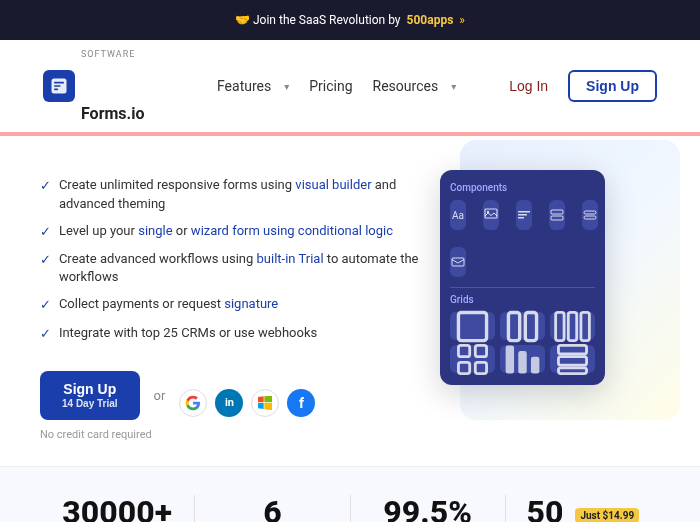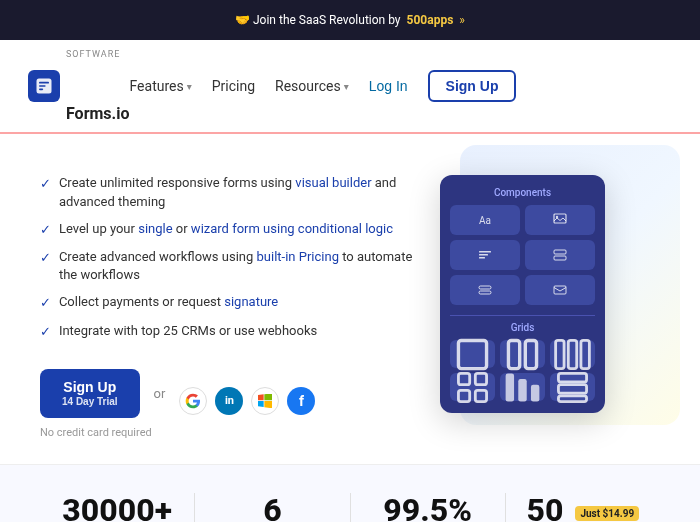--- a/index.html
+++ b/index.html
@@ -17,22 +17,23 @@
       justify-content: center;
       gap: 6px;
     }
     .announcement-bar .highlight { color: #f5c842; font-weight: 700; }
     .announcement-bar .arrow { color: #f5c842; }
 
     
     .navbar {
       display: flex;
       align-items: center;
-      padding: 10px 28px;
-      border-bottom: 2px solid #fca5a5;
+      justify-content: space-between;
+      padding: 10px 43px;
+      border-bottom: 4px solid #fca5a5;
       background: #fff;
     }
     .logo-area {
       display: flex;
       align-items: center;
       gap: 6px;
     }
     .logo-icon {
       width: 32px;
       height: 32px;
@@ -51,29 +52,30 @@
       align-items: center;
       gap: 20px;
     }
     .nav-link {
       font-size: 14px;
       color: #333;
       text-decoration: none;
       cursor: pointer;
       display: flex;
       align-items: center;
-      gap: 3px;
+      gap: 13px;
     }
     .nav-link .chevron { font-size: 10px; color: #888; }
     .nav-btn-login {
       font-size: 14px;
-      color: #0369a1;
+      color: #7f1d1d;
       cursor: pointer;
       background: none;
       border: none;
+      margin-left: 33px;
     }
     .nav-btn-signup {
       font-size: 14px;
       color: #1a3fac;
       cursor: pointer;
       background: #fff;
       border: 2px solid #1a3fac;
       border-radius: 6px;
       padding: 6px 16px;
       font-weight: 600;
@@ -159,24 +161,23 @@
     .google-icon { background: #fff; border: 1.5px solid #ddd; }
     .linkedin-icon { background: #0077b5; color: #fff; font-size: 11px; }
     .windows-icon { background: #fff; border: 1.5px solid #ddd; }
     .facebook-icon { background: #1877f2; color: #fff; font-size: 14px; }
     .no-card { font-size: 11px; color: #999; margin-top: 4px; }
 
     
     .hero-right {
       position: absolute;
       right: 30px;
-      top: 21px;
+      top: 14px;
       width: 240px;
       height: 290px;
-      text-align: center;
     }
     .glow-bg {
       position: absolute;
       right: -10px;
       top: -10px;
       width: 220px;
       height: 280px;
       background: linear-gradient(135deg, #e8f0fe 0%, #f0f7ff 50%, #fffde7 100%);
       border-radius: 16px;
       z-index: 0;
@@ -193,22 +194,22 @@
       box-shadow: 0 8px 32px rgba(0,0,0,0.18);
     }
     .mockup-section-label {
       font-size: 10px;
       color: #a0aaff;
       margin-bottom: 7px;
       font-weight: 500;
     }
     .mockup-grid {
       display: grid;
-      grid-template-columns: repeat(2, 1fr);
-      gap: 5px;
+      grid-template-columns: repeat(5, 1fr);
+      gap: 17px;
       margin-bottom: 10px;
     }
     .mockup-item {
       background: #3d4aa0;
       border-radius: 6px;
       height: 30px;
       display: flex;
       align-items: center;
       justify-content: center;
     }
@@ -311,21 +312,21 @@
       <li>
         <span class="check">✓</span>
         <span>Create unlimited responsive forms using <a class="link-text">visual builder</a> and advanced theming</span>
       </li>
       <li>
         <span class="check">✓</span>
         <span>Level up your <a class="link-text">single</a> or <a class="link-text">wizard form using conditional logic</a></span>
       </li>
       <li>
         <span class="check">✓</span>
-        <span>Create advanced workflows using <a class="link-text">built-in Pricing</a> to automate the workflows</span>
+        <span>Create advanced workflows using <a class="link-text">built-in Trial</a> to automate the workflows</span>
       </li>
       <li>
         <span class="check">✓</span>
         <span>Collect payments or request <a class="link-text">signature</a></span>
       </li>
       <li>
         <span class="check">✓</span>
         <span>Integrate with top 25 CRMs or use webhooks</span>
       </li>
     </ul>

